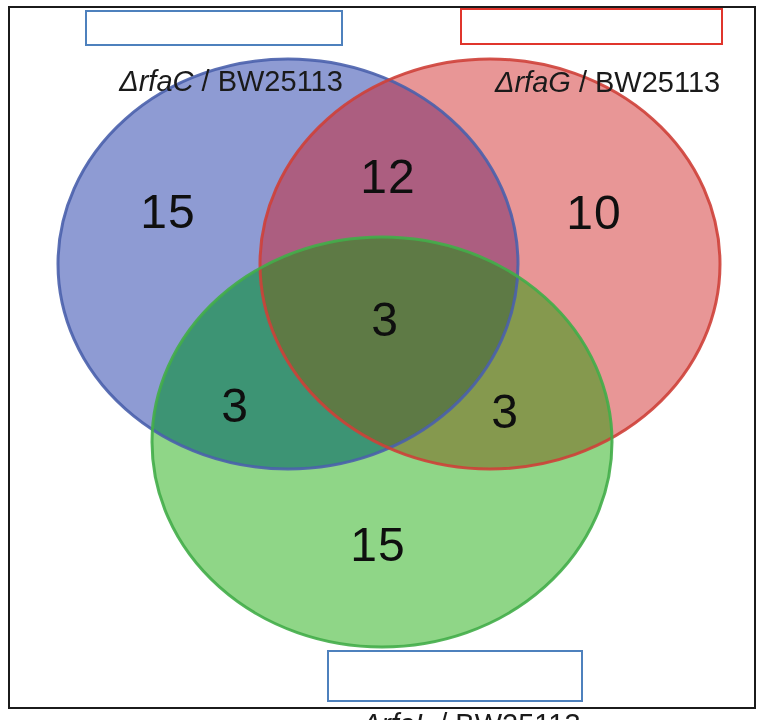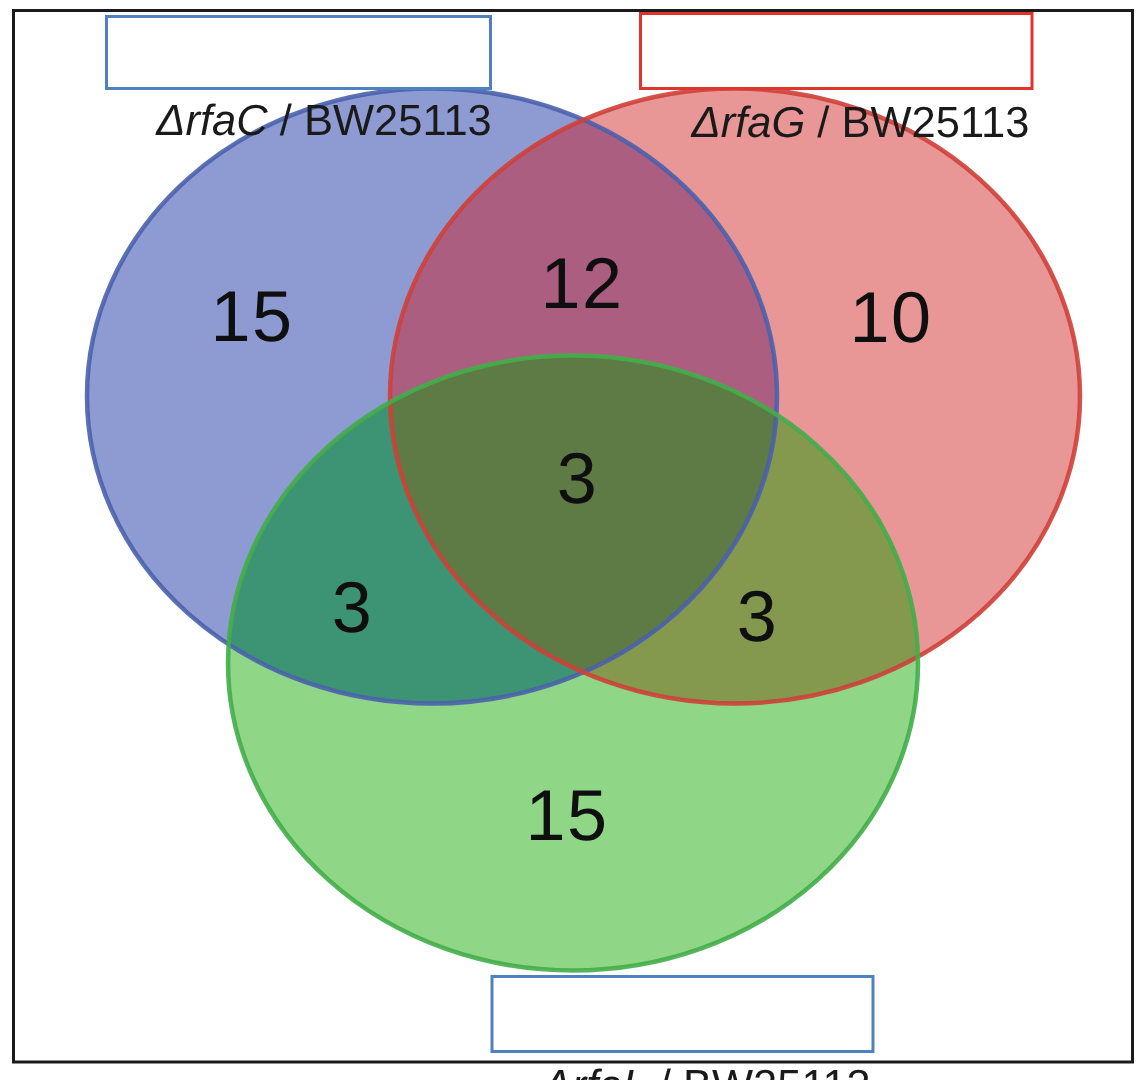--- a/index.html
+++ b/index.html
@@ -44,28 +44,28 @@
     border: 2px solid #4e81bd;
     box-sizing: border-box;
     text-align: center;
     font-size: 29px;
     color: #1a1a1a;
     white-space: pre;
   }
   .set-label .gene {
     font-style: italic;
   }
-  .label-rfaC { left: 70px;  top: 10px;  width: 258px; height: 50px; line-height: 46px; }
-  .label-rfaG { left: 426px; top: 8px;   width: 263px; height: 52px; line-height: 48px; }
+  .label-rfaC { left: 85px;  top: 10px;  width: 258px; height: 36px; line-height: 46px; }
+  .label-rfaG { left: 460px; top: 8px;   width: 263px; height: 37px; line-height: 48px; }
   .label-rfaL { left: 327px; top: 650px; width: 256px; height: 52px; line-height: 48px; }
 
   .count-rfaC-only      { left: 168px; top: 212px; }
   .count-rfaG-only      { left: 594px; top: 213px; }
   .count-rfaL-only      { left: 378px; top: 545px; }
-  .count-rfaC-rfaG      { left: 388px; top: 190px; }
+  .count-rfaC-rfaG      { left: 388px; top: 177px; }
   .count-rfaC-rfaL      { left: 235px; top: 406px; }
   .count-rfaG-rfaL      { left: 505px; top: 412px; }
   .count-center         { left: 385px; top: 320px; }
 </style>
 </head>
 <body>
 
 <div class="canvas">
 
   <div class="frame"></div>

